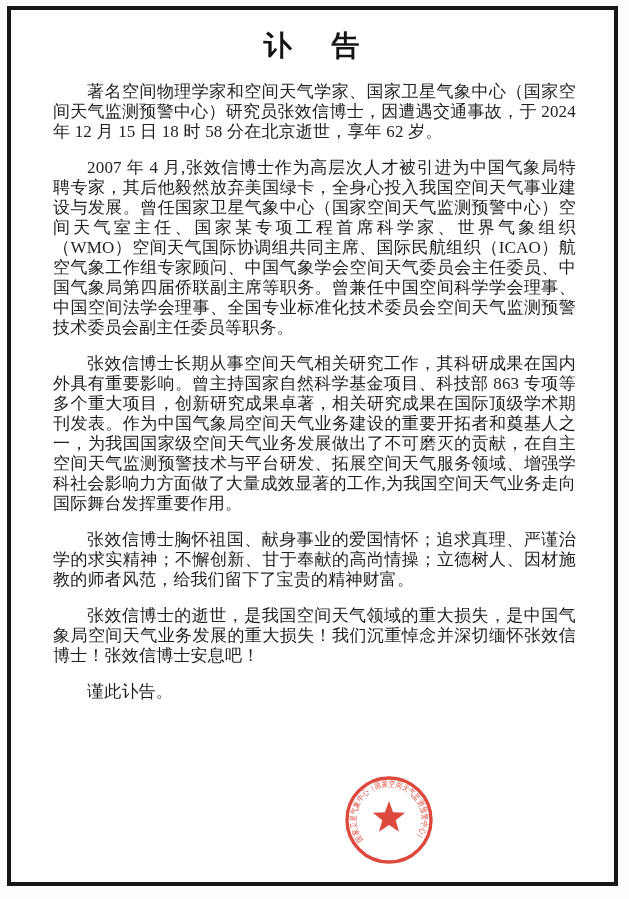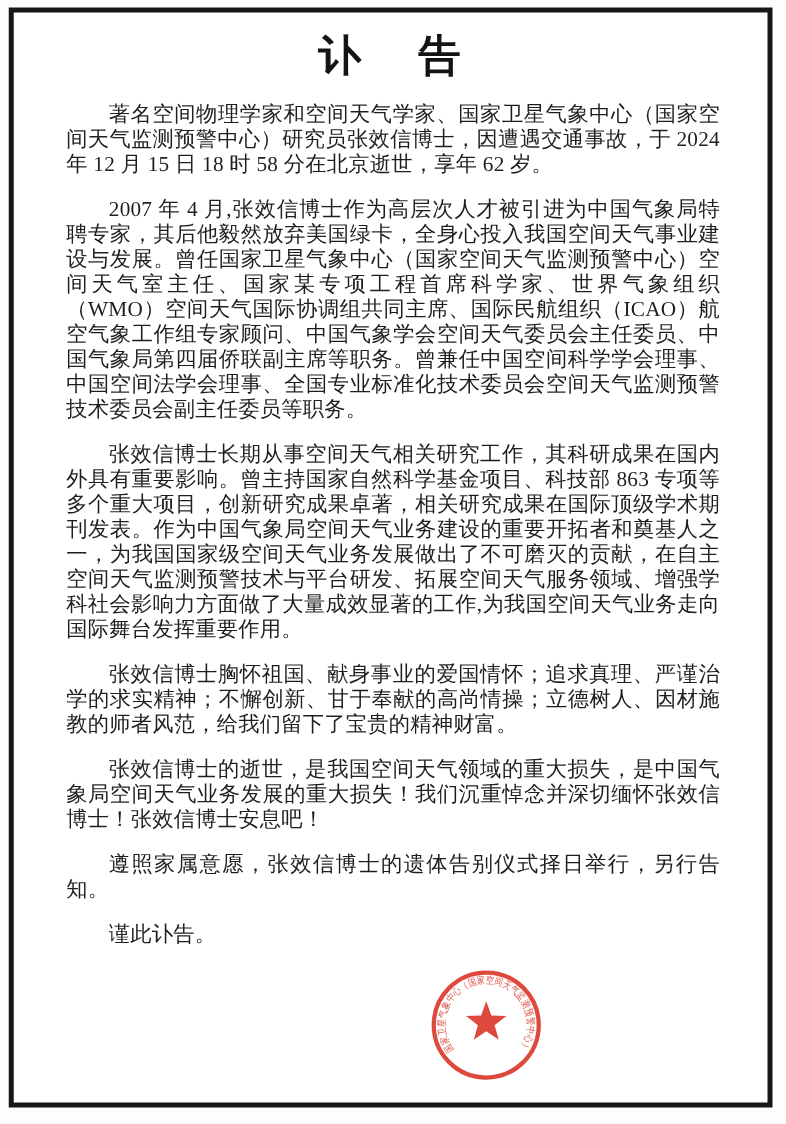--- a/index.html
+++ b/index.html
@@ -23,21 +23,21 @@
   }
   .content {
     position: absolute;
     left: 11px; top: 10px;
     width: 607px;
     padding: 16px 26px 0 26px;
     box-sizing: border-box;
   }
   .title {
     text-align: center;
-    font-size: 34px;
+    font-size: 28px;
     font-weight: bold;
     letter-spacing: 6px;
     line-height: 40px;
     color: #141414;
     margin: 0 0 10px 0;
     white-space: pre;
   }
   .body p {
     margin: 16px;
     font-size: 17px;
@@ -76,21 +76,20 @@
   <div class="frame"></div>
 
   <div class="content">
     <div class="title">讣　告</div>
     <div class="body">
       <p>著名空间物理学家和空间天气学家、国家卫星气象中心（国家空间天气监测预警中心）研究员张效信博士，因遭遇交通事故，于 2024 年 12 月 15 日 18 时 58 分在北京逝世，享年 62 岁。</p>
       <p>2007 年 4 月,张效信博士作为高层次人才被引进为中国气象局特聘专家，其后他毅然放弃美国绿卡，全身心投入我国空间天气事业建设与发展。曾任国家卫星气象中心（国家空间天气监测预警中心）空间天气室主任、国家某专项工程首席科学家、世界气象组织（WMO）空间天气国际协调组共同主席、国际民航组织（ICAO）航空气象工作组专家顾问、中国气象学会空间天气委员会主任委员、中国气象局第四届侨联副主席等职务。曾兼任中国空间科学学会理事、中国空间法学会理事、全国专业标准化技术委员会空间天气监测预警技术委员会副主任委员等职务。</p>
       <p>张效信博士长期从事空间天气相关研究工作，其科研成果在国内外具有重要影响。曾主持国家自然科学基金项目、科技部 863 专项等多个重大项目，创新研究成果卓著，相关研究成果在国际顶级学术期刊发表。作为中国气象局空间天气业务建设的重要开拓者和奠基人之一，为我国国家级空间天气业务发展做出了不可磨灭的贡献，在自主空间天气监测预警技术与平台研发、拓展空间天气服务领域、增强学科社会影响力方面做了大量成效显著的工作,为我国空间天气业务走向国际舞台发挥重要作用。</p>
       <p>张效信博士胸怀祖国、献身事业的爱国情怀；追求真理、严谨治学的求实精神；不懈创新、甘于奉献的高尚情操；立德树人、因材施教的师者风范，给我们留下了宝贵的精神财富。</p>
       <p>张效信博士的逝世，是我国空间天气领域的重大损失，是中国气象局空间天气业务发展的重大损失！我们沉重悼念并深切缅怀张效信博士！张效信博士安息吧！</p>
-      <p>遵照家属意愿，张效信博士的遗体告别仪式择日举行，另行告知。</p>
       <p>谨此讣告。</p>
     </div>
   </div>
 
 
   <svg class="seal" viewBox="0 0 96 96" xmlns="http://www.w3.org/2000/svg">
     <defs>
       <path id="sealArc" d="M 22,68 A 33,33 0 1 1 74,68" fill="none"></path>
     </defs>
     <circle cx="48" cy="48" r="42" fill="none" stroke="#d93122" stroke-width="3.4"></circle>

